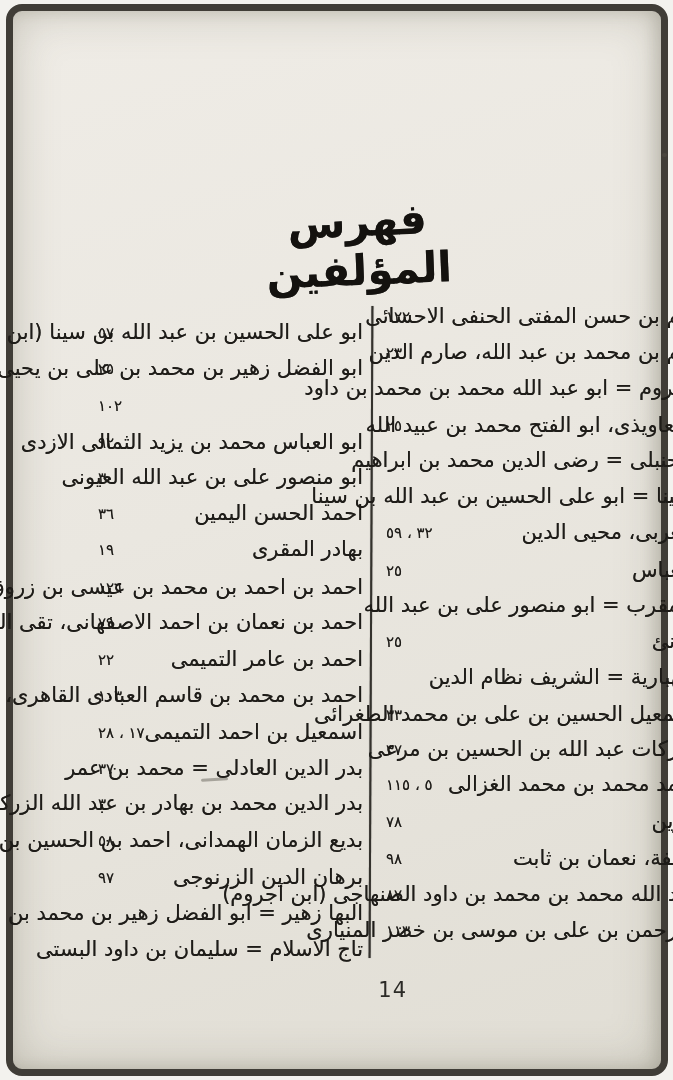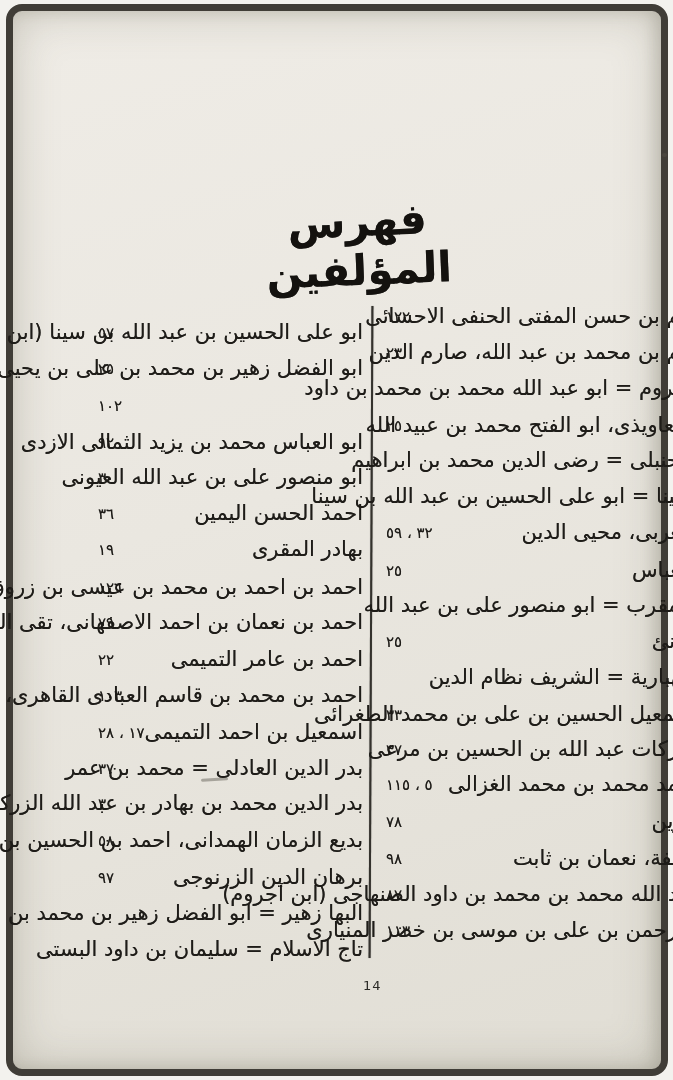--- a/index.html
+++ b/index.html
@@ -39,22 +39,22 @@
     position:absolute;left:5px;top:4px;
     font-size:15px;color:#1e1c18;direction:rtl;white-space:nowrap;
     text-shadow:0 0 .4px rgba(0,0,0,.6);
   }
   .txt{
     display:block;text-align:right;direction:rtl;white-space:nowrap;
     font-size:21px;line-height:23px;color:#1e1c18;padding:1px 2px 0 0;
     text-shadow:0 0 .4px rgba(0,0,0,.6);
   }
   .page-number{
-    position:absolute;left:350px;top:967px;width:44px;text-align:left;
-    font-size:13px;color:#2b2a26;letter-spacing:1px;
+    position:absolute;left:350px;top:967px;width:44px;text-align:right;
+    font-size:21px;color:#2b2a26;letter-spacing:1px;
   }
   .smudge{
     position:absolute;left:188px;top:767px;width:27px;height:3px;
     background:rgba(45,42,35,.35);transform:rotate(-3deg);border-radius:2px;
   }
   .speck{
     position:absolute;left:649px;top:142px;width:5px;height:4px;
     background:rgba(90,85,75,.4);border-radius:50%;
   }
 </style>

